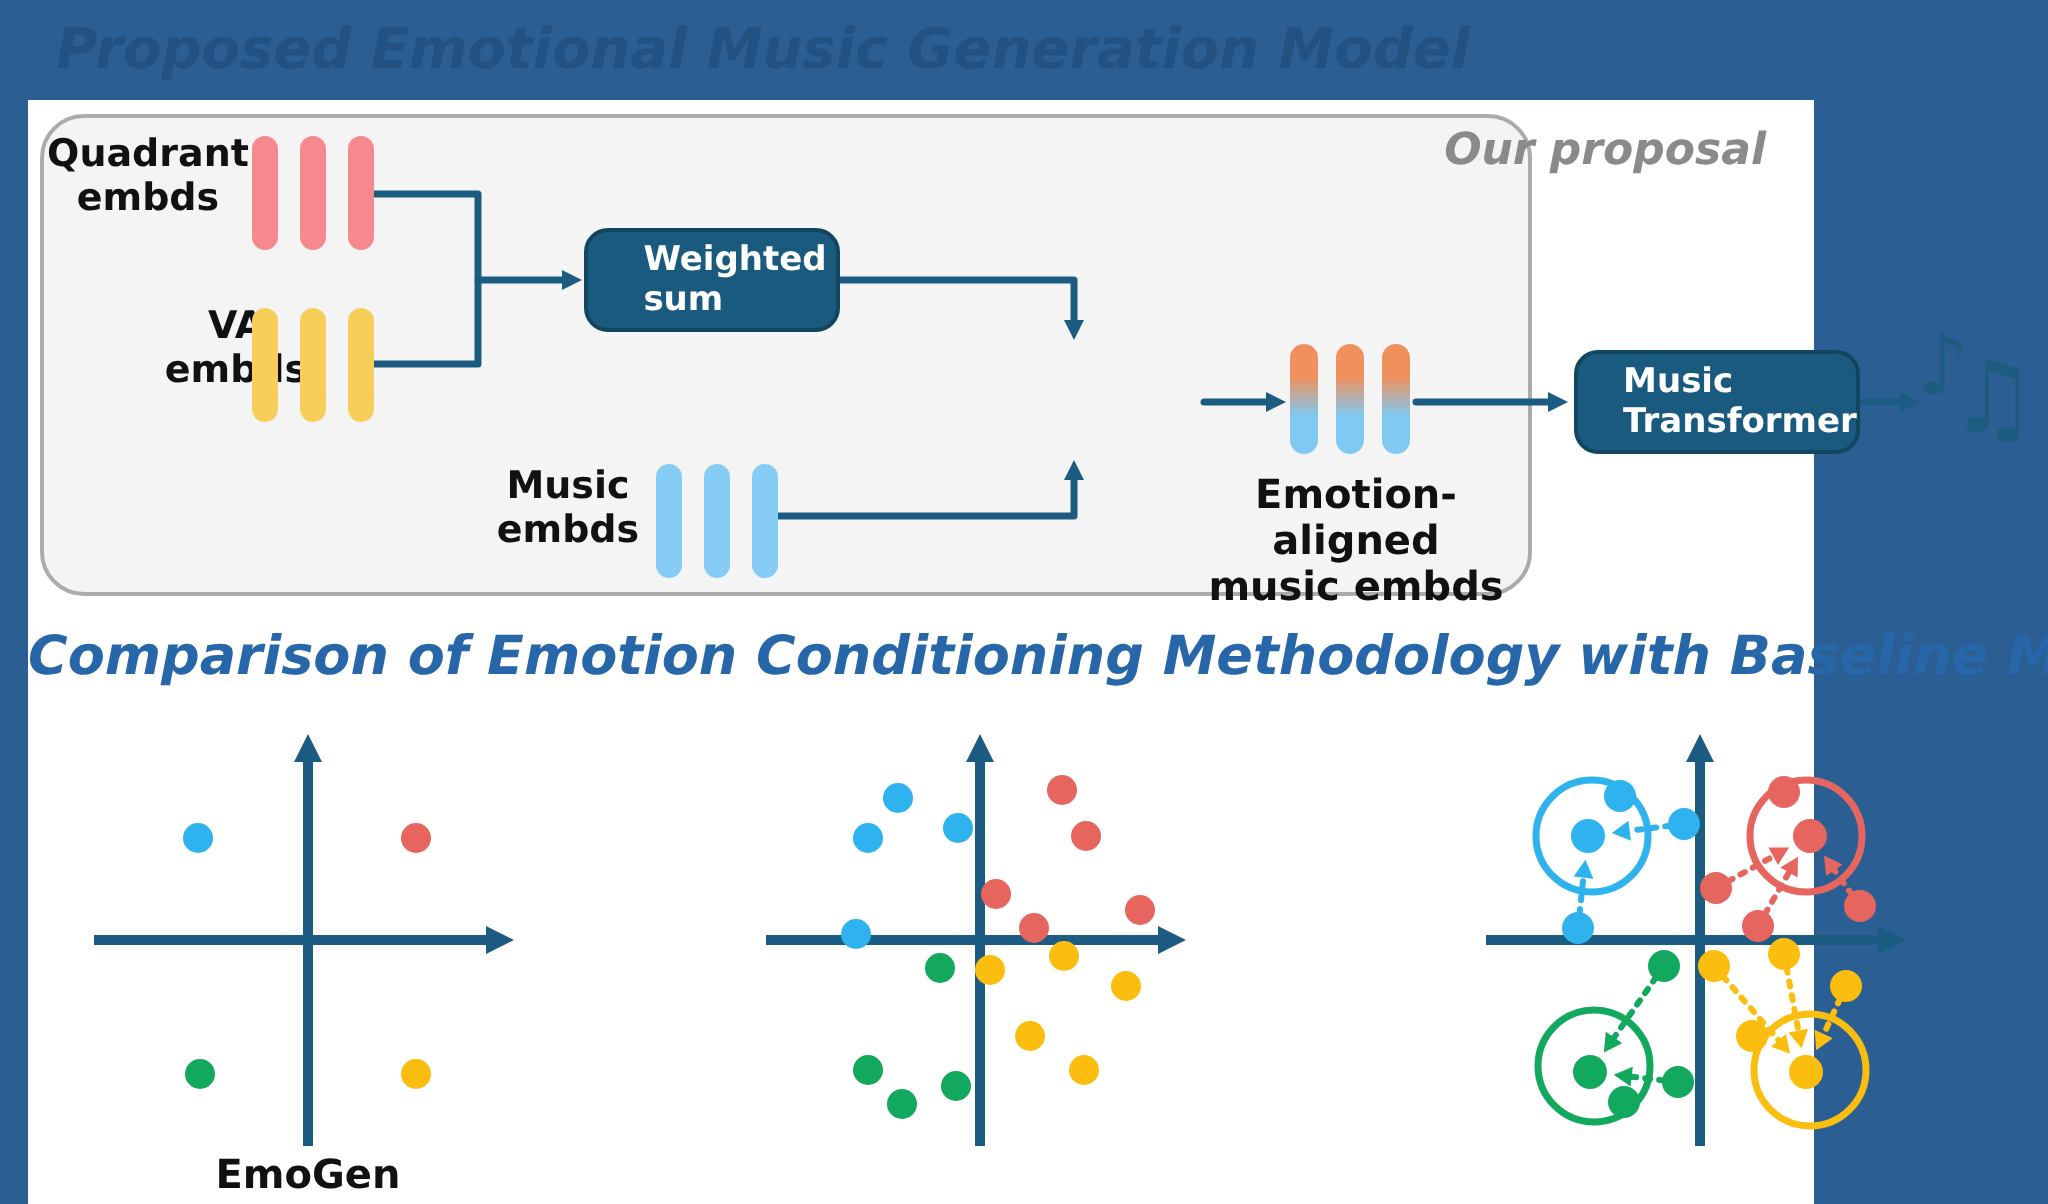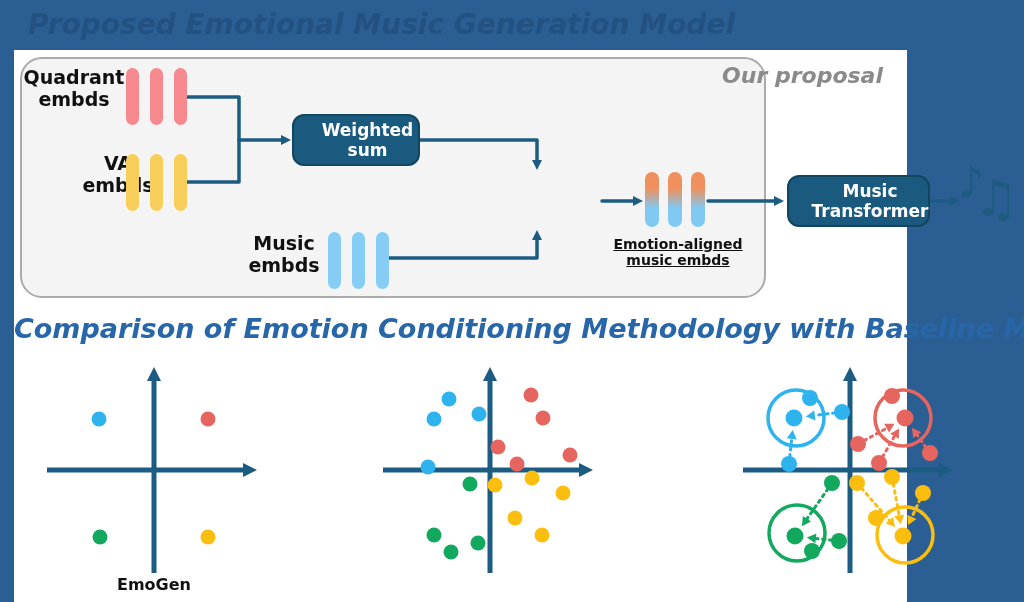--- a/index.html
+++ b/index.html
@@ -8,36 +8,36 @@
   .top-bar{position:absolute;left:0;top:0;width:1024px;height:50px;}
   .faint-title{position:absolute;left:28px;top:8px;font-size:28px;font-weight:bold;font-style:italic;
        color:var(--faint-title,rgba(13,40,70,0.25));white-space:nowrap;}
   .content{position:absolute;left:14px;top:50px;width:893px;height:552px;background:var(--content-bg,#fff);}
   .panel{position:absolute;left:6px;top:7px;width:746px;height:241px;background:var(--panel-bg,#F4F4F4);
        border:2px solid var(--panel-border,#ABABAB);border-radius:22px;box-sizing:border-box;z-index:0;}
   .connectors{position:absolute;left:0;top:0;width:996px;height:552px;z-index:1;pointer-events:none;}
   .lbl{position:absolute;z-index:2;color:var(--text-color,#111);font-weight:bold;text-align:center;line-height:1.15;}
   .ml{white-space:pre-line;}
   .embed-lbl{font-size:19px;}
-  .small-lbl{font-size:14px;text-decoration:underline;}
+  .small-lbl{font-size:20px;}
   .bars{position:absolute;z-index:2;display:flex;gap:11px;}
   .bar{width:13px;height:57px;border-radius:7px;}
   .bars.grad .bar{width:14px;height:55px;}
   .bars.grad{gap:9px;}
   .box{position:absolute;z-index:2;background:var(--box-bg,#1A5A7E);border:2px solid var(--box-border,#12465F);
        border-radius:12px;color:#fff;font-weight:bold;font-size:17px;line-height:1.2;
-       display:flex;align-items:center;justify-content:center;text-align:center;box-sizing:border-box;padding-left:23px;}
+       display:flex;align-items:center;justify-content:center;box-sizing:border-box;padding-left:23px;}
   .proposal-lbl{position:absolute;top:13px;right:24px;z-index:2;font-size:22px;font-weight:bold;
        font-style:italic;color:var(--proposal-gray,#8A8A8A);}
   .note{position:absolute;z-index:2;color:var(--notes,#1D5C7F);line-height:1;}
   .section-title{position:absolute;left:0;top:263px;width:996px;z-index:2;text-align:center;
        font-size:27px;font-weight:bold;font-style:italic;color:var(--title-color,#2766A8);white-space:nowrap;}
   .plot{position:absolute;top:315px;width:220px;z-index:2;}
   .plot svg{display:block;width:220px;height:210px;}
-  .plot-label{text-align:center;font-size:16px;font-weight:bold;color:var(--text-color,#111);margin-top:0;}
+  .plot-label{text-align:center;font-size:20px;font-weight:bold;color:var(--text-color,#111);margin-top:0;}
 </style>
 </head>
 <body>
 
 <div class="top-bar">
   <div class="faint-title">Proposed Emotional Music Generation Model</div>
 </div>
 
 <div class="content">
 

